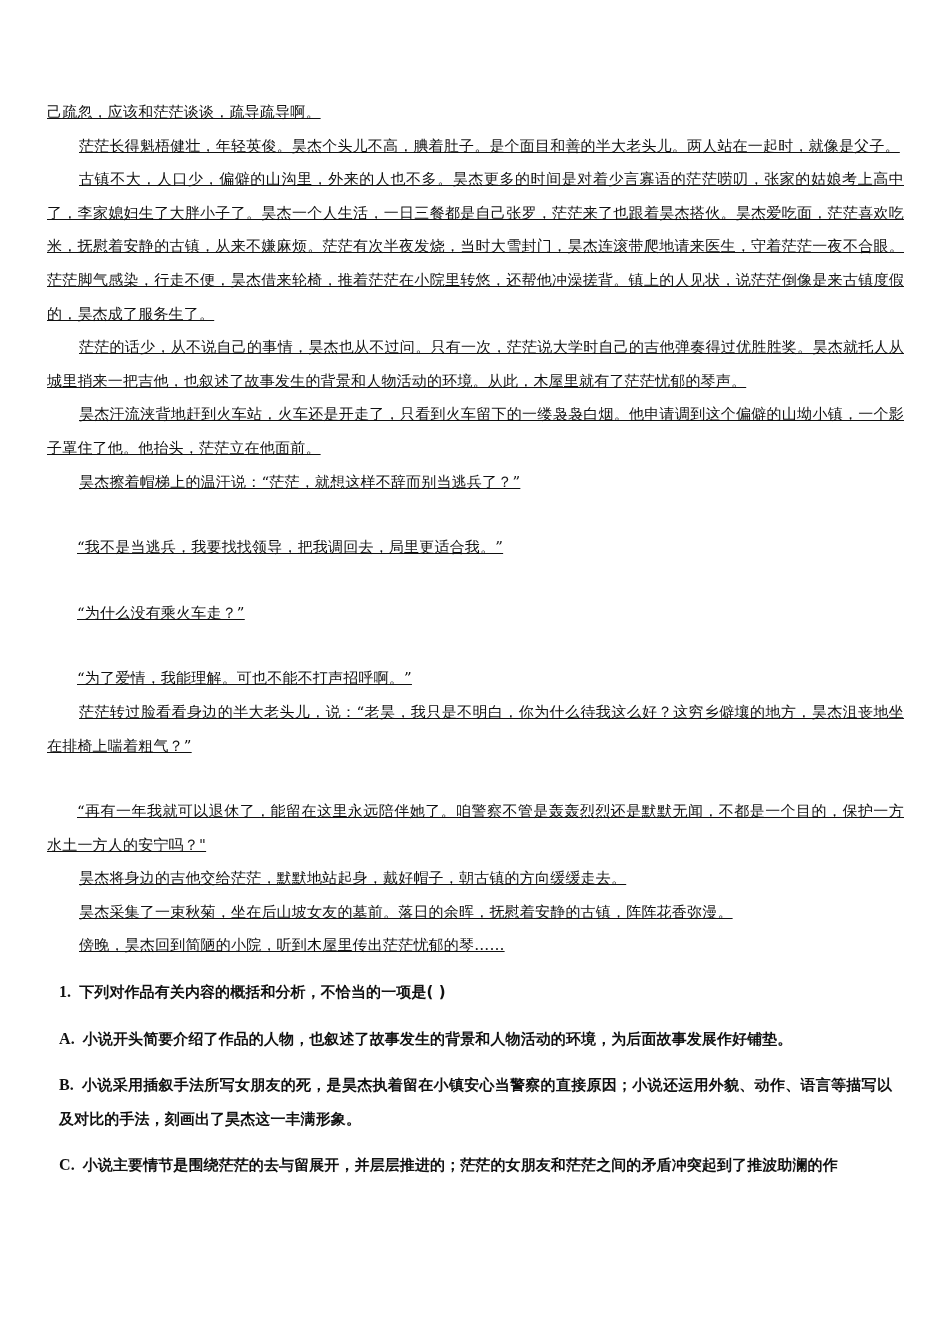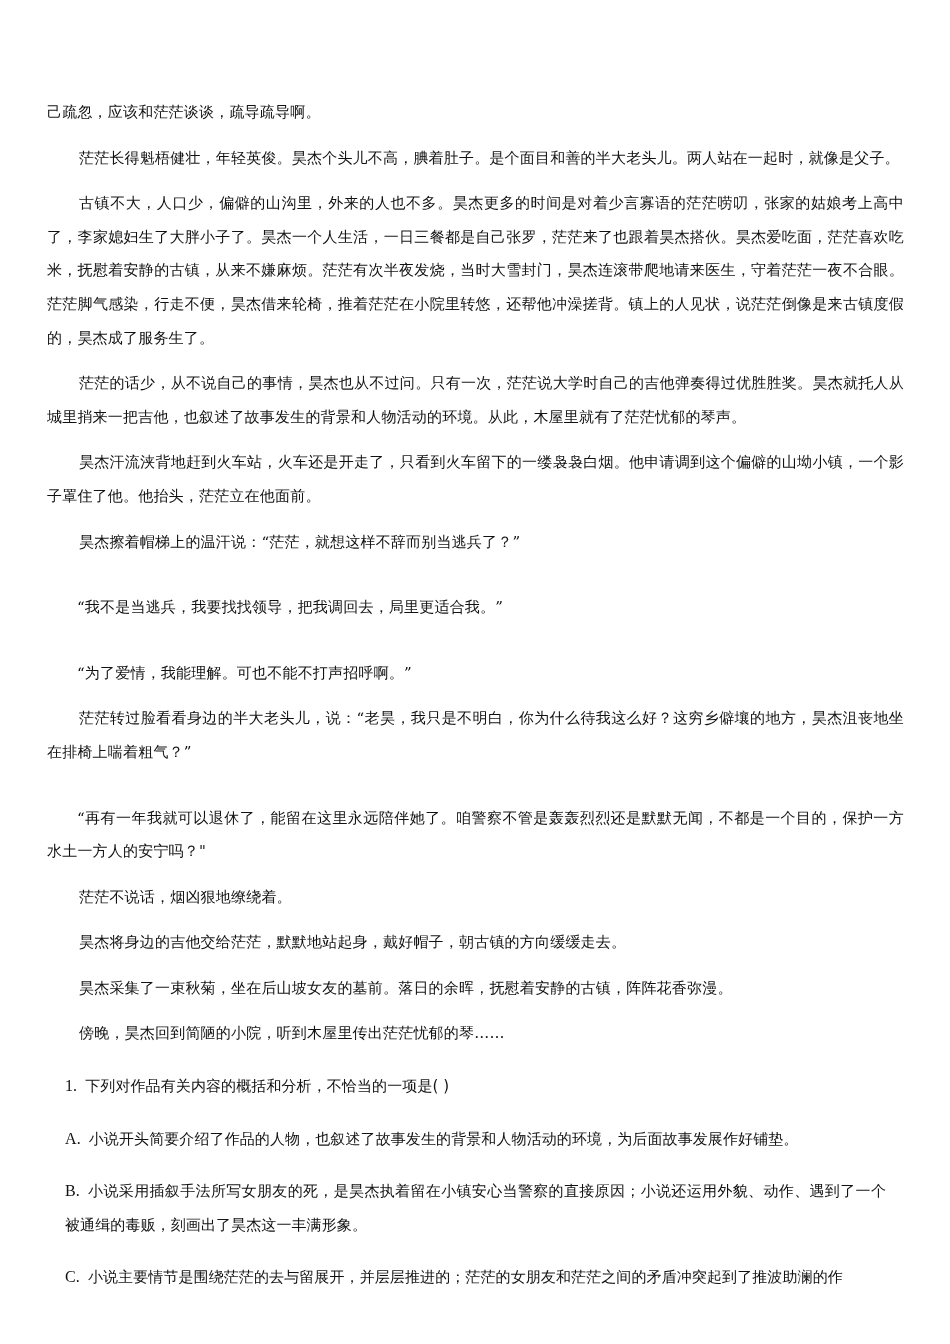--- a/index.html
+++ b/index.html
@@ -21,74 +21,75 @@
       width: 857px;
     }
     .para {
       font-family: "DejaVu Serif", serif;
       font-size: 15px;
       line-height: 33.6px;
       margin: 0;
       text-align: justify;
       text-justify: inter-ideograph;
       letter-spacing: 0.2px;
+      text-decoration: underline;
     }
     .indent {
       text-indent: 32px;
-      margin-top: 12px;
     }
     .noindent {
       text-indent: 0;
     }
     .dialog {
       text-indent: 30px;
       margin-top: 32px;
     }
     .question {
       font-family: "DejaVu Sans", sans-serif;
       font-size: 15px;
       line-height: 33.6px;
-      margin: 18px;
+      margin: 12px;
       text-align: justify;
       letter-spacing: 0.1px;
+      font-weight: bold;
     }
     .q-num, .opt-label {
       font-family: "Liberation Serif", serif;
       font-size: 16px;
       margin-right: 8px;
     }
   </style>
 </head>
 <body>
 
 <div class="page">
 
   <p class="para noindent">己疏忽，应该和茫茫谈谈，疏导疏导啊。</p>
   <p class="para indent">茫茫长得魁梧健壮，年轻英俊。昊杰个头儿不高，腆着肚子。是个面目和善的半大老头儿。两人站在一起时，就像是父子。</p>
   <p class="para indent">古镇不大，人口少，偏僻的山沟里，外来的人也不多。昊杰更多的时间是对着少言寡语的茫茫唠叨，张家的姑娘考上高中了，李家媳妇生了大胖小子了。昊杰一个人生活，一日三餐都是自己张罗，茫茫来了也跟着昊杰搭伙。昊杰爱吃面，茫茫喜欢吃米，抚慰着安静的古镇，从来不嫌麻烦。茫茫有次半夜发烧，当时大雪封门，昊杰连滚带爬地请来医生，守着茫茫一夜不合眼。茫茫脚气感染，行走不便，昊杰借来轮椅，推着茫茫在小院里转悠，还帮他冲澡搓背。镇上的人见状，说茫茫倒像是来古镇度假的，昊杰成了服务生了。</p>
   <p class="para indent">茫茫的话少，从不说自己的事情，昊杰也从不过问。只有一次，茫茫说大学时自己的吉他弹奏得过优胜胜奖。昊杰就托人从城里捎来一把吉他，也叙述了故事发生的背景和人物活动的环境。从此，木屋里就有了茫茫忧郁的琴声。</p>
   <p class="para indent">昊杰汗流浃背地赶到火车站，火车还是开走了，只看到火车留下的一缕袅袅白烟。他申请调到这个偏僻的山坳小镇，一个影子罩住了他。他抬头，茫茫立在他面前。</p>
   <p class="para indent">昊杰擦着帽梯上的温汗说：“茫茫，就想这样不辞而别当逃兵了？”</p>
   <p class="para dialog">“我不是当逃兵，我要找找领导，把我调回去，局里更适合我。”</p>
+  <p class="para dialog">“为什么没有乘火车走？”</p>
   <p class="para dialog">“为了爱情，我能理解。可也不能不打声招呼啊。”</p>
   <p class="para indent">茫茫转过脸看看身边的半大老头儿，说：“老昊，我只是不明白，你为什么待我这么好？这穷乡僻壤的地方，昊杰沮丧地坐在排椅上喘着粗气？”</p>
   <p class="para dialog">“再有一年我就可以退休了，能留在这里永远陪伴她了。咱警察不管是轰轰烈烈还是默默无闻，不都是一个目的，保护一方水土一方人的安宁吗？"</p>
-  <p class="para indent">茫茫不说话，烟凶狠地缭绕着。</p>
   <p class="para indent">昊杰将身边的吉他交给茫茫，默默地站起身，戴好帽子，朝古镇的方向缓缓走去。</p>
   <p class="para indent">昊杰采集了一束秋菊，坐在后山坡女友的墓前。落日的余晖，抚慰着安静的古镇，阵阵花香弥漫。</p>
   <p class="para indent">傍晚，昊杰回到简陋的小院，听到木屋里传出茫茫忧郁的琴……</p>
 
   <div>
     <p class="question">
       <span class="q-num">1.</span><span>下列对作品有关内容的概括和分析，不恰当的一项是(     )</span>
     </p>
     <p class="question">
       <span class="opt-label">A.</span><span>小说开头简要介绍了作品的人物，也叙述了故事发生的背景和人物活动的环境，为后面故事发展作好铺垫。</span>
     </p>
     <p class="question">
-      <span class="opt-label">B.</span><span>小说采用插叙手法所写女朋友的死，是昊杰执着留在小镇安心当警察的直接原因；小说还运用外貌、动作、遇到了一个被通缉的毒贩，刻画出了昊杰这一丰满形象。</span>
+      <span class="opt-label">B.</span><span>小说采用插叙手法所写女朋友的死，是昊杰执着留在小镇安心当警察的直接原因；小说还运用外貌、动作、语言等描写以及对比的手法，刻画出了昊杰这一丰满形象。</span>
     </p>
     <p class="question">
       <span class="opt-label">C.</span><span>小说主要情节是围绕茫茫的去与留展开，并层层推进的；茫茫的女朋友和茫茫之间的矛盾冲突起到了推波助澜的作</span>
     </p>
   </div>
 
 </div>
 
 </body></html>

